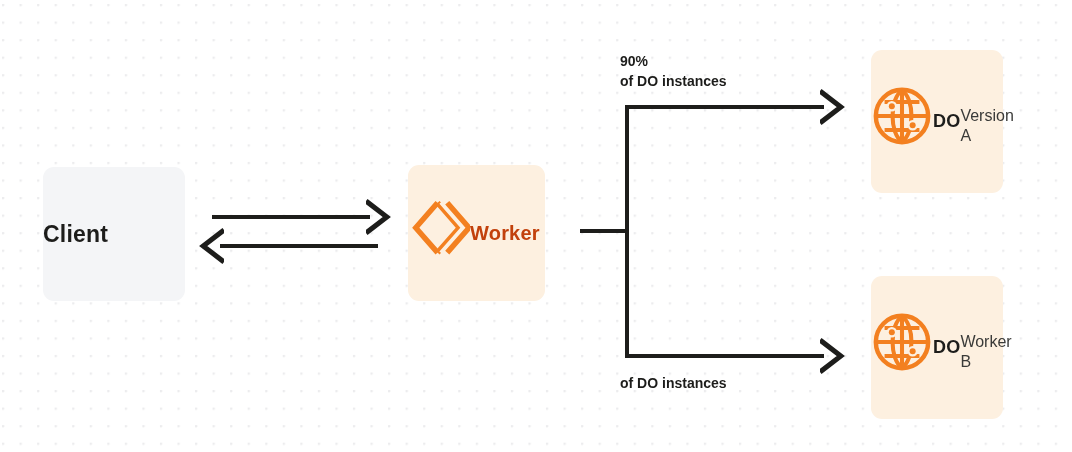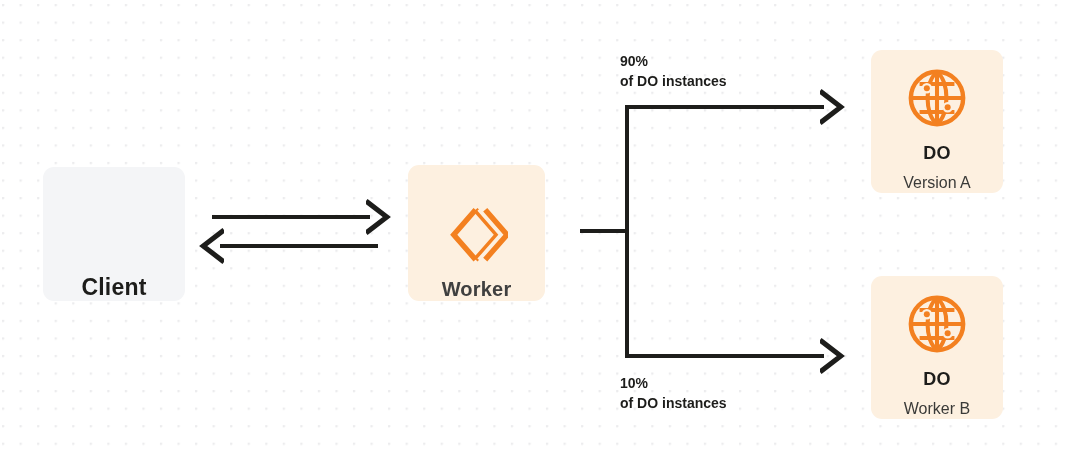--- a/index.html
+++ b/index.html
@@ -19,23 +19,23 @@
     background-image: radial-gradient(circle at 1px 1px, #ececee 1.35px, rgba(255,255,255,0) 1.6px);
     background-size: 17.55px 17.55px;
     background-position: 2px 4px;
   }
 
   .node {
     position: absolute;
     box-sizing: border-box;
     border-radius: 11px;
     display: flex;
-    flex-direction: column;
+    flex-direction: row;
     align-items: center;
-    justify-content: flex-end;
+    justify-content: flex-start;
   }
 
   
   #node-client {
     left: 43px;
     top: 167px;
     width: 142px;
     height: 134px;
     background: #f4f5f7;
   }
@@ -56,21 +56,21 @@
   }
   #node-worker .worker-icon {
     width: 62px;
     height: 62px;
     margin-top: 2px;
     margin-bottom: 12px;
   }
   #node-worker .node-title {
     font-size: 20px;
     font-weight: bold;
-    color: #404040;
+    color: #c2410c;
     letter-spacing: 0.2px;
   }
 
   
   .node-do {
     left: 871px;
     width: 132px;
     height: 143px;
     background: #fdf0e0;
   }
@@ -221,17 +221,16 @@
     <span class="do-title">DO</span>
     <span class="do-sub">Worker B</span>
   </div>
 
   <div class="edge-label" id="label-top">
     <span class="l1">90%</span>
     <span class="l2">of DO instances</span>
   </div>
 
   <div class="edge-label" id="label-bottom">
-    <span class="l1">10%</span>
     <span class="l2">of DO instances</span>
   </div>
 
 </div>
 
 </body></html>

